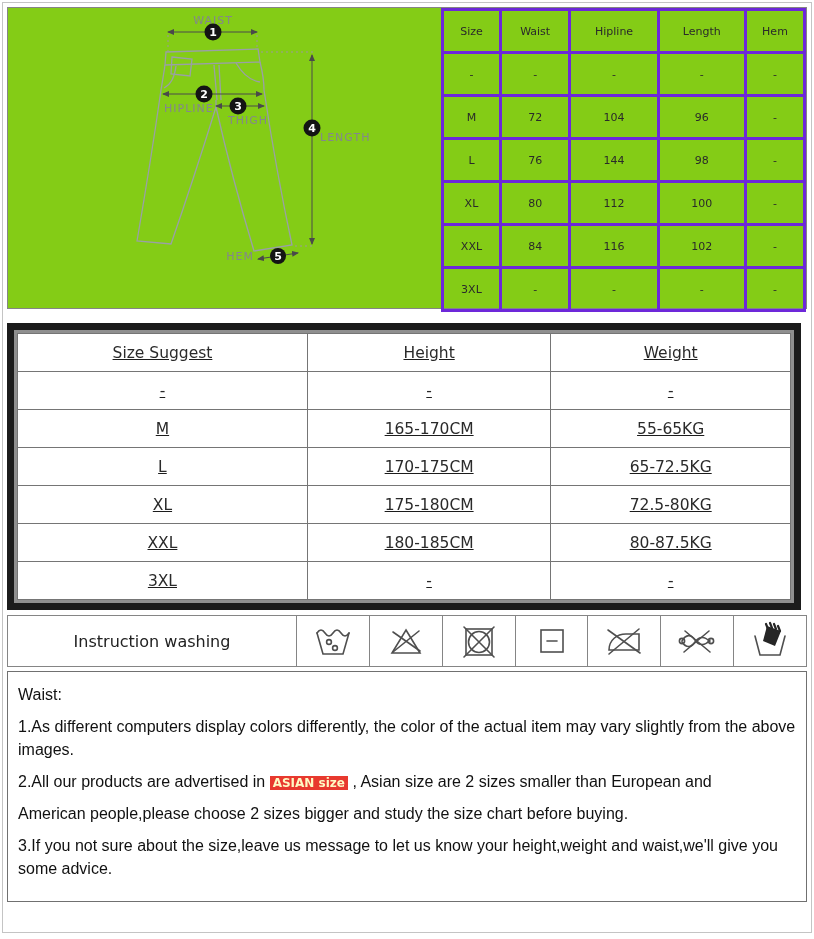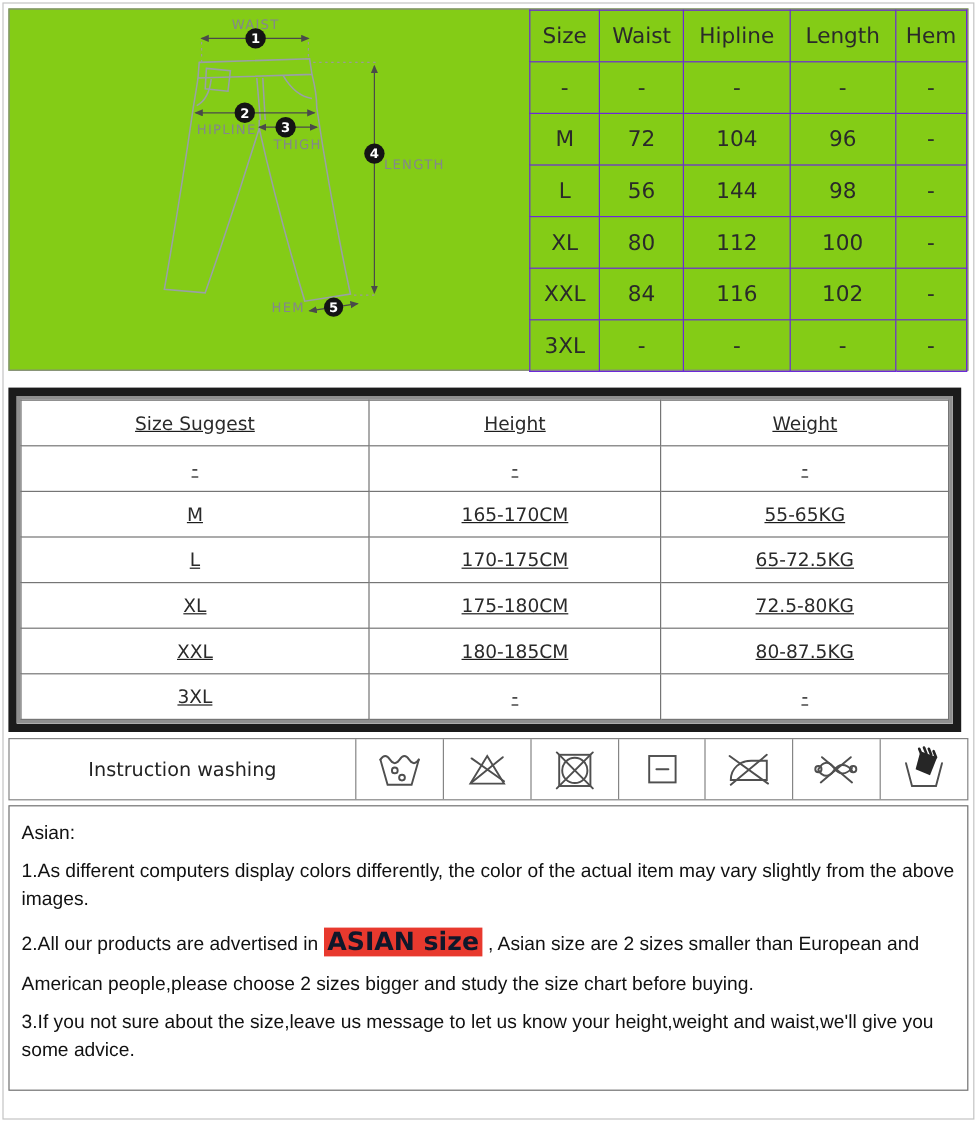--- a/index.html
+++ b/index.html
@@ -21,23 +21,23 @@
     display:flex;
     border:1px solid #858585;
     height:302px;
     background:#84cc16;
   }
   .diagram-pane { flex:0 0 433px; position:relative; }
   .diagram-pane svg { display:block; }
   .size-table-pane { flex:1; }
   table { border-collapse:collapse; width:100%; height:100%; table-layout:fixed; }
   td, th {
-    border:1px solid #6d28d9;
+    border:3px solid #6d28d9;
     text-align:center; vertical-align:middle;
-    font-weight:normal; font-size:18px; color:#2a2a2a;
+    font-weight:normal; font-size:11px; color:#2a2a2a;
     padding:0;
   }
   .size-table-pane tr { height:43px; }
   
   .suggest-frame {
     margin-top:14px; margin-right:6px;
     border:7px solid #1b1b1b;
   }
   .suggest-inner { border:3px solid #8f8f8f; background:#fff;text-decoration:underline; }
   .suggest-inner td, .suggest-inner th { border:1px solid #757575; font-size:15.5px; }
@@ -63,23 +63,23 @@
     border:1px solid #707070;
     padding:2px 10px 12px 10px;
     font-family:"Liberation Sans", sans-serif;
     font-size:16px; color:#111;
     line-height:1.44;
   }
   .note-box p { margin:9px 0; }
   .note-title { margin-top:6px; }
   .hl {
     background:#e8392e;
-    color:#0f172a;
+    color:#fef9c3;
     font-weight:bold;
-    font-size:21px;
+    font-size:12px;
     padding:0 3px;
     font-family:"DejaVu Sans", sans-serif;
   }
   
   .sketch { stroke:#9aa0a6; stroke-width:1.3; fill:none; }
   .meas   { stroke:#4a4a4a; stroke-width:1; fill:none; }
   .dots   { stroke:#9a9a9a; stroke-width:1; fill:none; stroke-dasharray:2,3; }
   .dlabel { font-size:11px; letter-spacing:1px; fill:#84878c; font-family:"DejaVu Sans", sans-serif; }
   .numc   { fill:#141414; }
   .numt   { fill:#ffffff; font-size:11px; font-weight:bold; text-anchor:middle; font-family:"DejaVu Sans", sans-serif; }
@@ -167,21 +167,21 @@
             </tr>
             <tr>
               <td>M</td>
               <td>72</td>
               <td>104</td>
               <td>96</td>
               <td>-</td>
             </tr>
             <tr>
               <td>L</td>
-              <td>56</td>
+              <td>76</td>
               <td>144</td>
               <td>98</td>
               <td>-</td>
             </tr>
             <tr>
               <td>XL</td>
               <td>80</td>
               <td>112</td>
               <td>100</td>
               <td>-</td>
@@ -304,20 +304,20 @@
     <div class="washing-cell">
       <svg class="wicon" width="40" height="40" viewBox="0 0 40 40">
         <path d="M5,15 L10,34 H30 L35,15"></path>
         <path d="M17,5 L31,10 L25,25 L13,20 Z" fill="#262626" stroke="none"></path>
         <path d="M16,3 L18,8 M20,2 L22,7 M24,3 L26,8 M28,5 L30,10" stroke="#262626" stroke-width="2.2"></path>
       </svg>
     </div>
   </div>
 
   <div class="note-box">
-    <p class="note-title">Asian:</p>
+    <p class="note-title">Waist:</p>
     <p>1.As different computers display colors differently, the color of the actual item may vary slightly from the above images.</p>
     <p><span>2.All our products are advertised in </span><span class="hl">ASIAN size</span><span> , Asian size are 2 sizes smaller than European and</span></p>
     <p>American people,please choose  2 sizes bigger and study the size chart before buying.</p>
     <p>3.If you not sure about the size,leave us message to let us know your height,weight and waist,we'll give you some advice.</p>
   </div>
 
 </div>
 
 </body></html>

